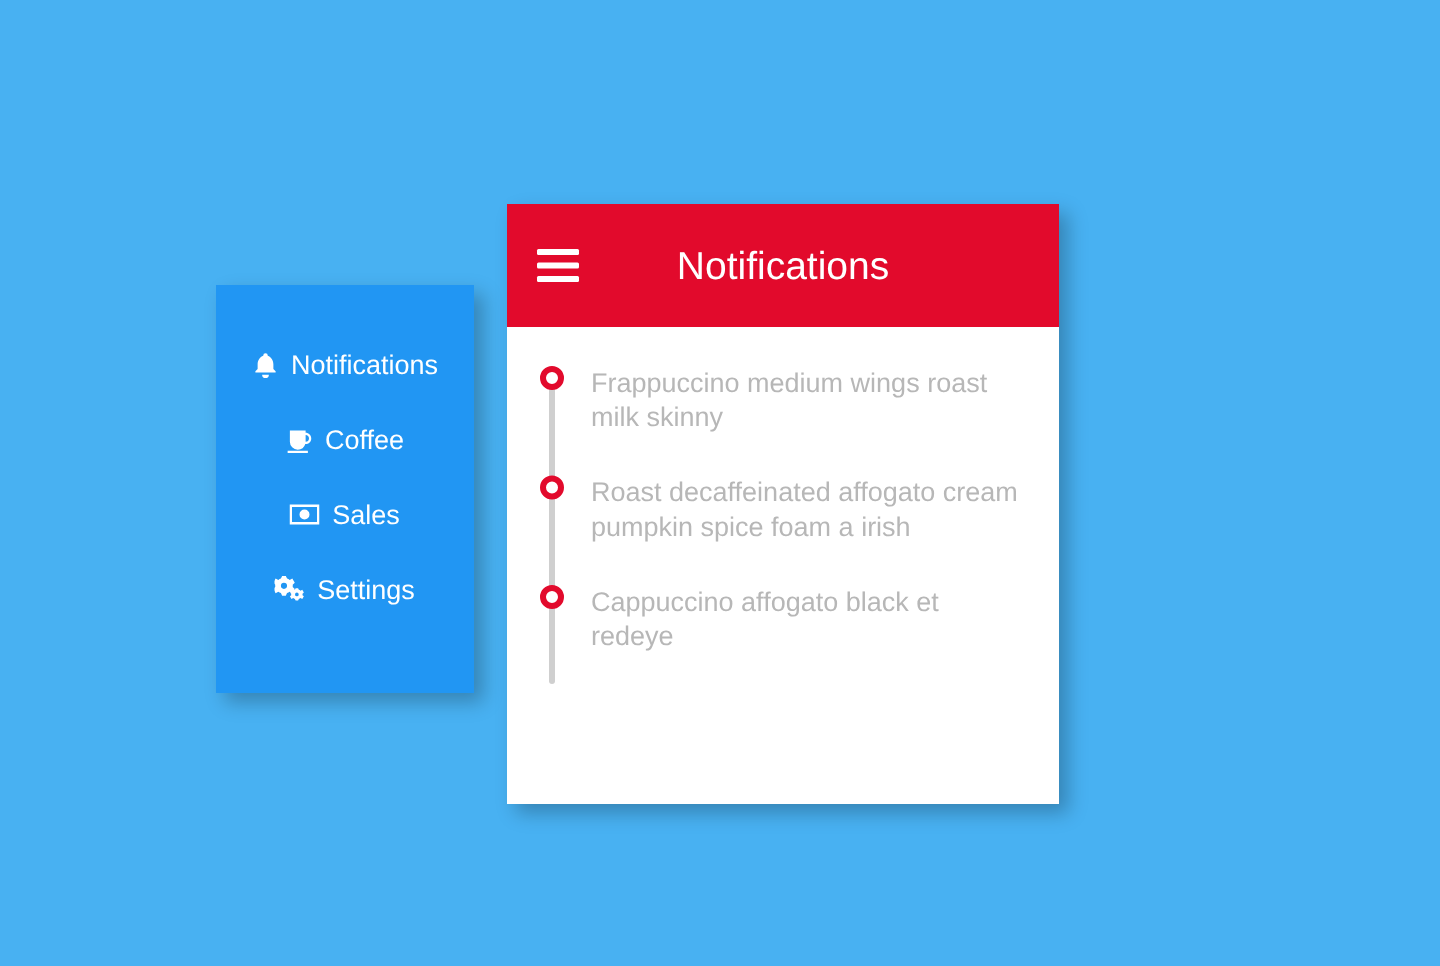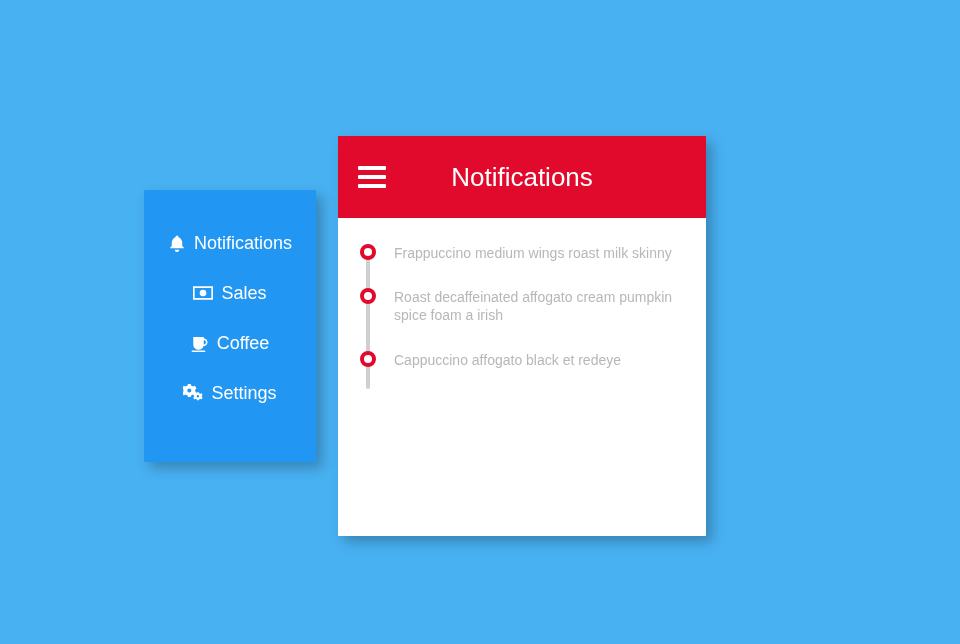--- a/index.html
+++ b/index.html
@@ -79,21 +79,21 @@
     position:absolute;
     left:6px;top:4px;bottom:4px;
     width:4px;
     background:#cfcfcf;
     border-radius:2px;
   }
   .t-item{
     position:relative;
     padding:2px 0 24px 0;
     color:#b7b7b7;
-    font-size:14px;
+    font-size:18px;
     line-height:1.3;
   }
   .t-dot{
     position:absolute;
     left:-34px;top:2px;
     width:16px;height:16px;
     border-radius:50%;
     background:#fff;
     border:4px solid #e20a2c;
   }
@@ -107,34 +107,34 @@
     <span class="icon">
       <svg width="18" height="18" viewBox="0 0 24 24" fill="#fff">
           <path d="M12 2a2 2 0 0 0-2 2v.3C7 5.4 5 8.3 5 12v4l-2 2v1h18v-1l-2-2v-4c0-3.7-2-6.6-5-7.7V4a2 2 0 0 0-2-2zm0 22a3 3 0 0 0 3-3H9a3 3 0 0 0 3 3z"></path>
         </svg>
     </span>
     <span>Notifications</span>
   </div>
 
   <div class="side-item">
     <span class="icon">
+      <svg width="18" height="18" viewBox="0 0 24 24" fill="#fff">
+          <path d="M3 4h14v2c2.8 0 5 2.2 5 5s-2.2 5-5 5h-.3A7 7 0 0 1 10 21a7 7 0 0 1-7-7V4zm14 4v6c1.7 0 3-1.3 3-3s-1.3-3-3-3zM1 22h18v2H1v-2z"></path>
+        </svg>
+    </span>
+    <span>Coffee</span>
+  </div>
+
+  <div class="side-item">
+    <span class="icon">
       <svg width="20" height="14" viewBox="0 0 24 16" fill="#fff">
           <path d="M0 0h24v16H0V0zm2 2v12h20V2H2zm10 2a4 4 0 1 1 0 8 4 4 0 0 1 0-8z"></path>
         </svg>
     </span>
     <span>Sales</span>
-  </div>
-
-  <div class="side-item">
-    <span class="icon">
-      <svg width="18" height="18" viewBox="0 0 24 24" fill="#fff">
-          <path d="M3 4h14v2c2.8 0 5 2.2 5 5s-2.2 5-5 5h-.3A7 7 0 0 1 10 21a7 7 0 0 1-7-7V4zm14 4v6c1.7 0 3-1.3 3-3s-1.3-3-3-3zM1 22h18v2H1v-2z"></path>
-        </svg>
-    </span>
-    <span>Coffee</span>
   </div>
 
   <div class="side-item">
     <span class="icon">
       <svg width="20" height="18" viewBox="0 0 24 22" fill="#fff">
           <path d="M9 0l1 2.1c.8.2 1.5.6 2.1 1.1L14.3 2l2 3.5-1.7 1.6c.1.6.1 1.2 0 1.8l1.7 1.6-2 3.5-2.2-1.2c-.6.5-1.3.9-2.1 1.1L9 16H6l-1-2.1c-.8-.2-1.5-.6-2.1-1.1L.7 14l-2-3.5 1.7-1.6a6.2 6.2 0 0 1 0-1.8L-1.3 5.5l2-3.5 2.2 1.2C3.5 2.7 4.2 2.3 5 2.1L6 0h3zM7.5 5.5A2.5 2.5 0 1 0 7.5 10.5 2.5 2.5 0 0 0 7.5 5.5zM19 10l.6 1.3c.5.1 1 .4 1.4.7l1.4-.8 1.3 2.2-1.1 1c0 .4 0 .8 0 1.2l1.1 1-1.3 2.2-1.4-.8c-.4.3-.9.6-1.4.7L19 20h-2l-.6-1.3a4 4 0 0 1-1.4-.7l-1.4.8-1.3-2.2 1.1-1a4 4 0 0 1 0-1.2l-1.1-1 1.3-2.2 1.4.8c.4-.3.9-.6 1.4-.7L17 10h2zm-1 3.5a1.5 1.5 0 1 0 0 3 1.5 1.5 0 0 0 0-3z"></path>
         </svg>
     </span>
     <span>Settings</span>
   </div>

